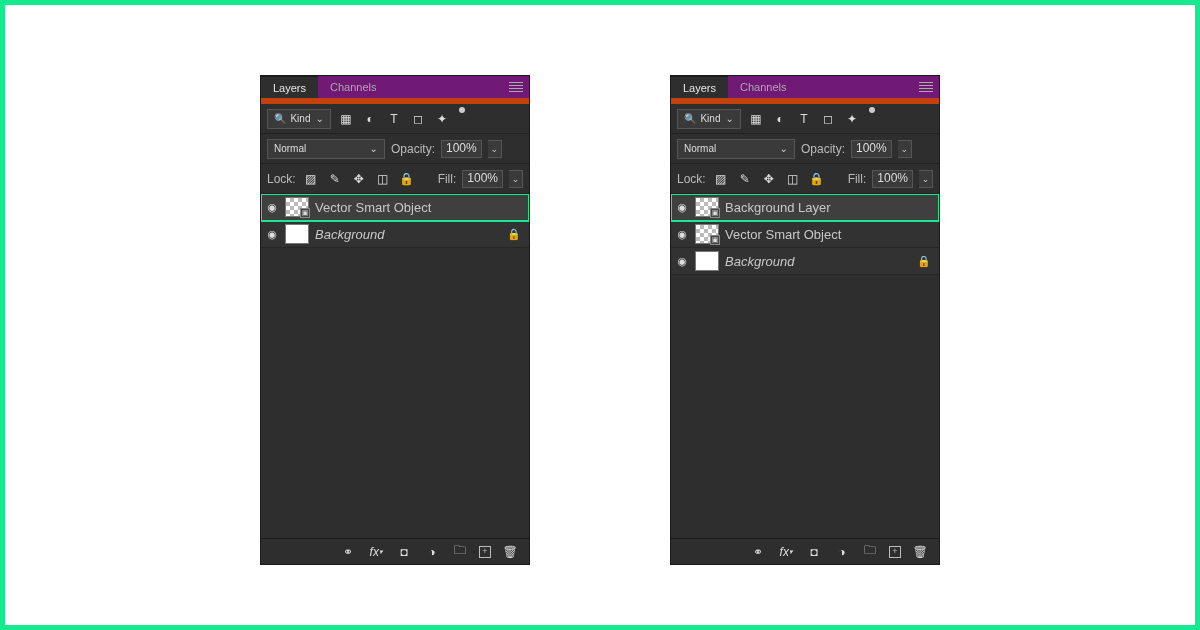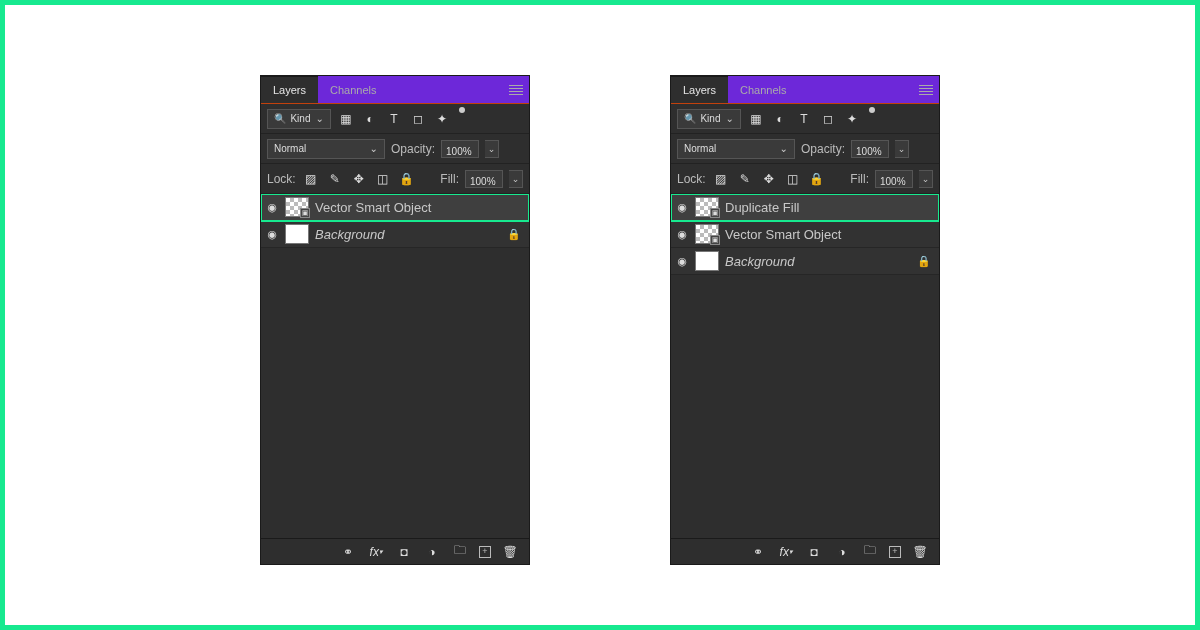--- a/index.html
+++ b/index.html
@@ -20,24 +20,24 @@
   .panel {
     width: 270px;
     height: 490px;
     background: #2e2e2e;
     border: 1px solid #1a1a1a;
     display: flex;
     flex-direction: column;
   }
   .panel-tabs {
     height: 28px;
-    background: #6d28d9;
+    background: #701a75;
     display: flex;
     align-items: center;
-    border-bottom: 1px solid #c2410c;
+    border-bottom: 6px solid #c2410c;
   }
   .tab {
     padding: 0 12px;
     height: 100%;
     display: flex;
     align-items: center;
     color: #aaa;
   }
   .tab.active { background: #2e2e2e; color: #e6e6e6; border-top: 1px solid #1a1a1a; }
   .menu-icon {
@@ -73,21 +73,21 @@
     width: 18px; height: 18px;
     display:flex; align-items:center; justify-content:center;
     color:#ddd; font-size:12px;
   }
   .dot {
     width:6px; height:6px; border-radius:50%; background:#ccc; margin-left:2px; align-self:flex-start; margin-top:3px;
   }
   .lbl { font-size:12px; color:#bbb; }
   .pct-box {
     background:#3a3a3a; border:1px solid #555; height:18px; padding:0 4px;
-    display:flex; align-items:flex-end; font-size:10px; color:#ddd; min-width:38px;
+    display:flex; align-items:flex-start; font-size:12px; color:#ddd; min-width:38px;
   }
   .pct-chev { border:1px solid #555; border-left:none; height:18px; width:14px;
     display:flex; align-items:center; justify-content:center; background:#3a3a3a; font-size:9px; }
   .layers-list { flex:1; overflow:auto; }
   .layer-row {
     height: 27px;
     display:flex; align-items:center;
     padding: 0 4px;
     gap: 6px;
     border-bottom: 1px solid #262626;
@@ -264,21 +264,21 @@
           <span>100%</span>
         </div>
     <div class="pct-chev">⌄</div>
   </div>
       <div class="layers-list">
         <div class="layer-row selected hl">
       <div class="eye">◉</div>
       <div class="thumb trans">
         <div class="smart-badge">▣</div>
       </div>
-      <div class="layer-name ">Duplicate Fill</div>
+      <div class="layer-name ">Background Layer</div>
 
     </div>
         <div class="layer-row">
       <div class="eye">◉</div>
       <div class="thumb trans">
         <div class="smart-badge">▣</div>
       </div>
       <div class="layer-name ">Vector Smart Object</div>
 
     </div>

